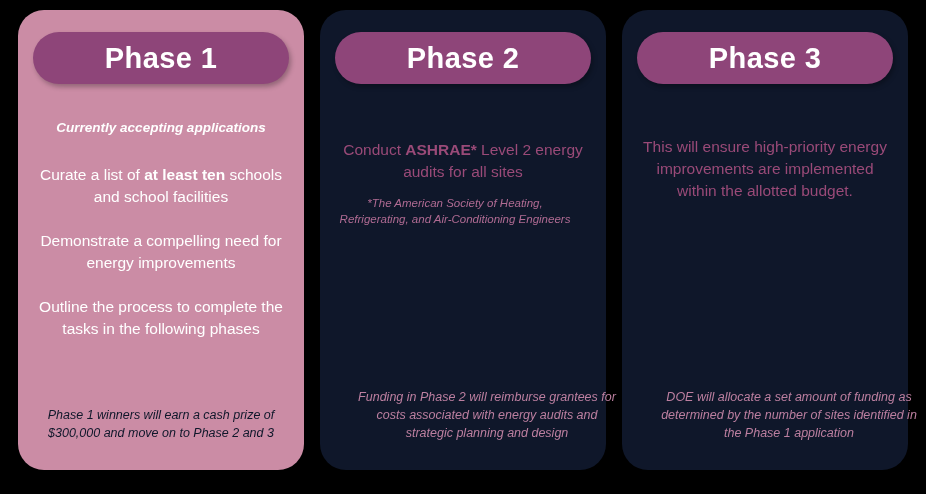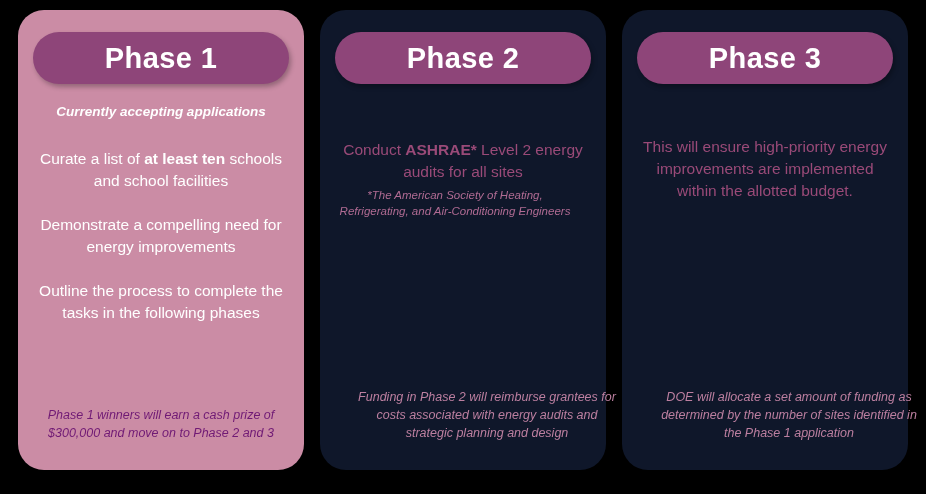--- a/index.html
+++ b/index.html
@@ -53,21 +53,21 @@
     box-shadow: 2px 3px 5px rgba(0,0,0,0.28);
   }
   .pill-title {
     color: #ffffff;
     font-size: 29px;
     font-weight: bold;
     letter-spacing: 0.4px;
     line-height: 1;
   }
   .subtitle {
-    margin-top: 20px;
+    margin-top: 36px;
     font-size: 13.5px;
     font-weight: bold;
     font-style: italic;
     color: #ffffff;
     text-align: center;
     line-height: 1.2;
   }
   .body-block {
     width: 260px;
     text-align: center;
@@ -82,39 +82,39 @@
 
   .para {
     font-size: 15.5px;
     line-height: 1.42;
     margin: 0 0 22px 0;
   }
   .card--p1 .para { color: #ffffff; }
   .card--p2 .para, .card--p3 .para { color: #9a4a78; }
   .para b { font-weight: bold; }
 
-  .para--tight { margin-bottom: 4px; }
+  .para--tight { margin-bottom: 12px; }
 
   .note {
     font-size: 11.5px;
     font-style: italic;
     line-height: 1.4;
     color: #b06b93;
     margin: 0 16px 20px 0;
   }
 
   .footnote {
     width: 262px;
     text-align: center;
     font-size: 12.5px;
     font-style: italic;
     line-height: 1.45;
     padding-bottom: 28px;
   }
-  .card--p1 .footnote { color: #701a75; }
+  .card--p1 .footnote { color: #0f172a; }
   .card--p2 .footnote, .card--p3 .footnote { color: #bc7fa0; margin-left: 48px; }
 </style>
 </head>
 <body>
 
 <div class="board">
 
   <div class="card card--p1">
     <div class="pill">
       <span class="pill-title">Phase 1</span>

